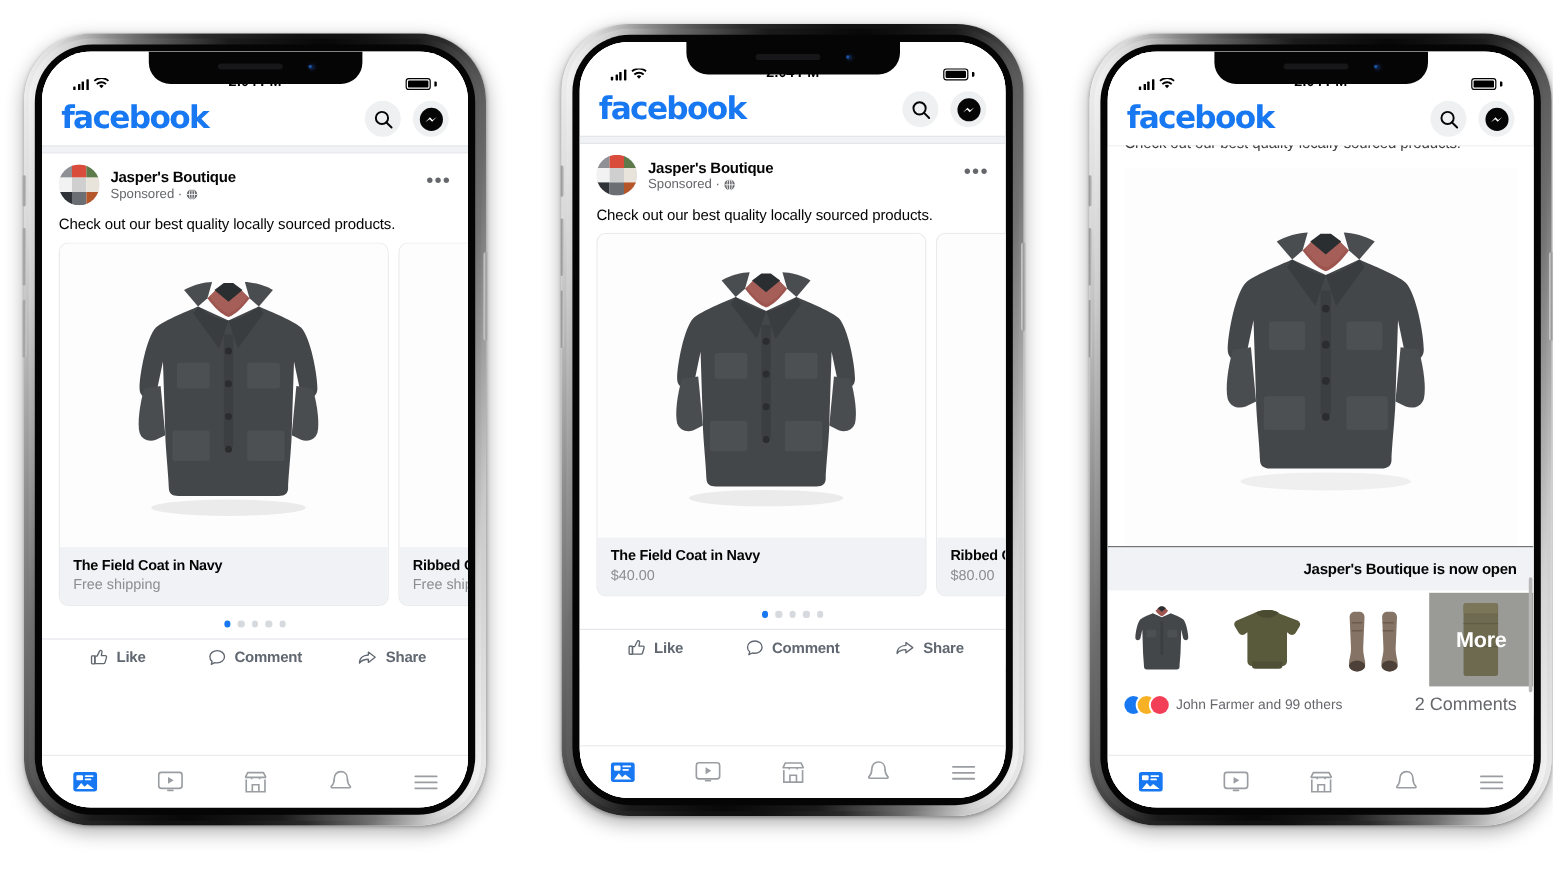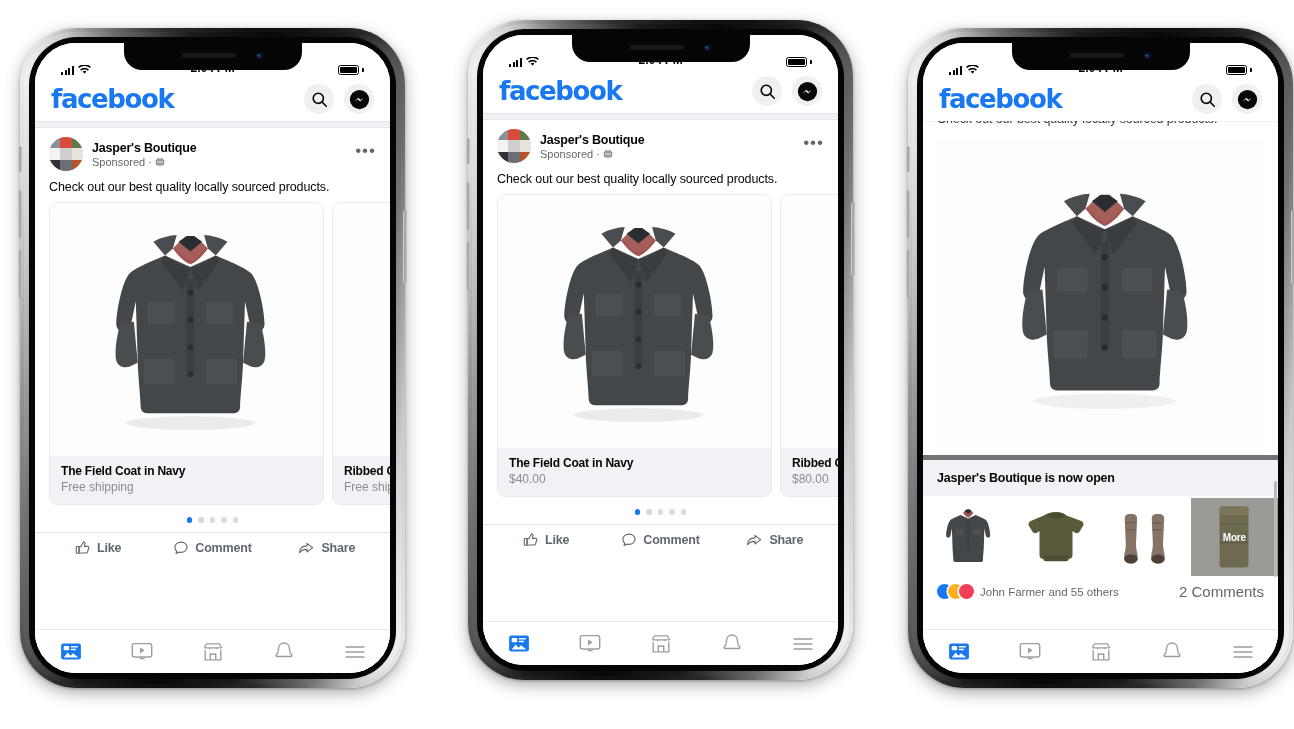--- a/index.html
+++ b/index.html
@@ -124,27 +124,27 @@
 
   .tabbar{ height:44px; flex:0 0 44px; display:flex; align-items:center;
     border-top:1px solid #e9eaec; background:#fff; position:relative; z-index:25; }
   .tab{ flex:1; display:flex; align-items:center; justify-content:center; }
 
   
   .scrolled .post-text{ padding-top:0; margin-top:-9px; color:#3a3c3f; }
   .hero-img{ height:315px; display:flex; align-items:center; justify-content:center;
     background:#fdfdfd; margin:6px 14px 0; }
   .promo-bar{ background:#f0f2f5; padding:11px 14px; font-size:12.5px; font-weight:700;
-    color:#050505; letter-spacing:-.2px; border-top:5px solid #737373; }
+    color:#050505; letter-spacing:-.2px; border-top:1px solid #737373;text-align:right; }
   .thumbs{ display:flex; gap:2px; padding:2px 0 0; }
   .thumb{ flex:1; height:78px; background:#fff; position:relative;
     display:flex; align-items:center; justify-content:center; overflow:hidden; }
   .thumb.more{ background:#9a9a96; }
   .thumb .more-lbl{ position:absolute; inset:0; display:flex; align-items:center;
-    justify-content:center; color:#fff; font-size:10px; font-weight:600; letter-spacing:-.2px; }
+    justify-content:center; color:#fff; font-size:18px; font-weight:600; letter-spacing:-.2px; }
   .reactions{ display:flex; align-items:center; gap:6px; padding:7px 14px 0; }
   .rxn{ display:flex; }
   .rxn span{ width:15px; height:15px; border-radius:50%; margin-left:-4px;
     box-shadow:0 0 0 1.6px #fff; display:block; }
   .rxn span:first-child{ margin-left:0; }
   .rxn-txt{ font-size:11.5px; color:#65676b; }
   .rxn-right{ margin-left:auto; font-size:15px; color:#65676b; }
 
   .scrollbar{ position:absolute; right:1px; top:360px; width:3px; height:96px;
     border-radius:2px; background:#b9b9b9; z-index:28; }
@@ -691,21 +691,21 @@
                 <span class="more-lbl">More</span>
               </div>
             </div>
 
             <div class="reactions">
               <span class="rxn">
                 <span style="background:#1778F2"></span>
                 <span style="background:#f7b125"></span>
                 <span style="background:#f33e58"></span>
               </span>
-              <span class="rxn-txt">John Farmer and 55 others</span>
+              <span class="rxn-txt">John Farmer and 99 others</span>
               <span class="rxn-right">2 Comments</span>
             </div>
           </div>
 
           <div class="scrollbar"></div>
         </div>
 
         <div class="tabbar">
           <div class="tab">
             <svg width="22" height="19" viewBox="0 0 24 20">

